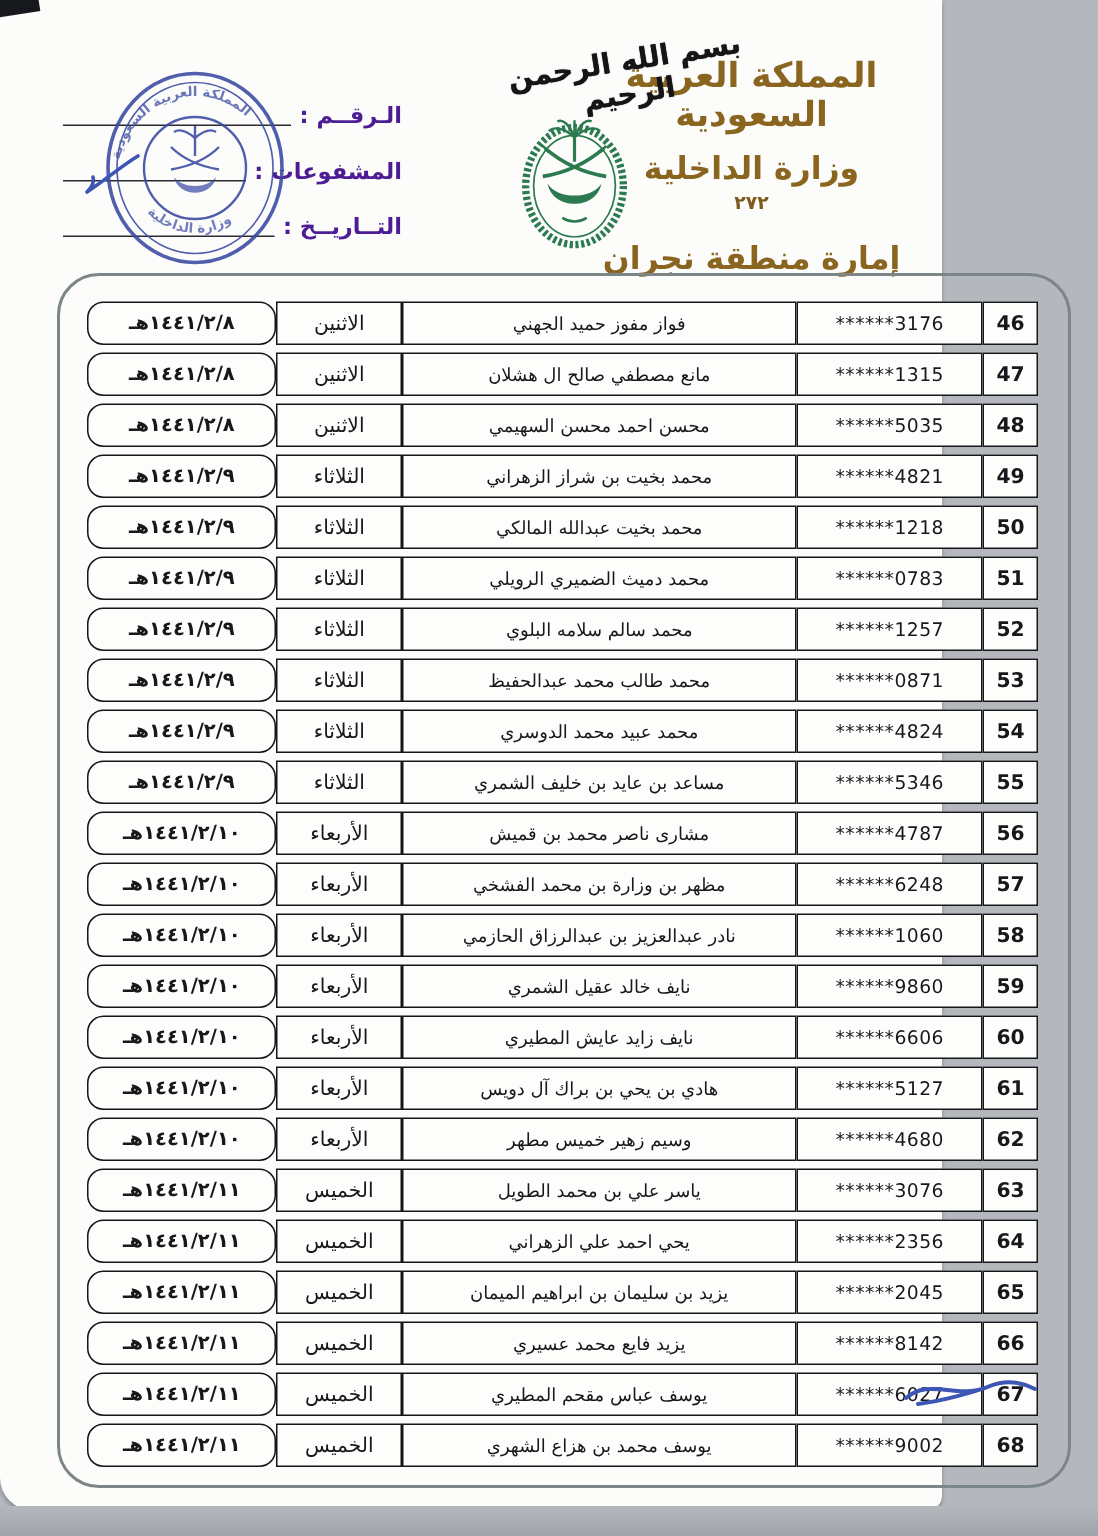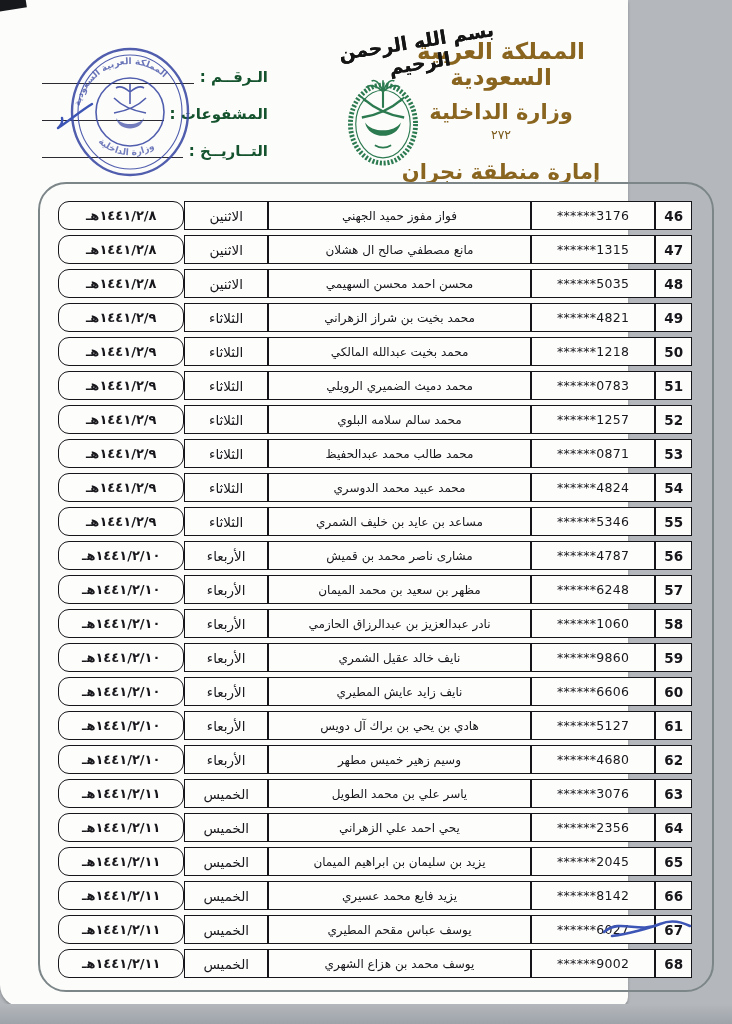--- a/index.html
+++ b/index.html
@@ -19,35 +19,35 @@
     position:absolute;left:-8px;top:-4px;width:34px;height:14px;
     background:#17181c;transform:rotate(-9deg);
   }
   
   .gold-block{
     position:absolute;right:8px;top:38px;width:238px;
     text-align:center;color:#8a6520;direction:rtl;
   }
   .gold-kingdom{font-size:23px;font-weight:bold;letter-spacing:-1px;line-height:1.15;}
   .gold-ministry{font-size:21px;font-weight:bold;margin-top:9px;letter-spacing:-.5px;}
-  .gold-code{font-size:12.5px;font-weight:normal;margin-top:3px;color:#7c5a1d;}
+  .gold-code{font-size:12.5px;font-weight:bold;margin-top:3px;color:#7c5a1d;}
   .gold-emirate{font-size:21px;font-weight:bold;margin-top:18px;letter-spacing:-.5px;}
   .basmala{
     position:absolute;left:338px;top:30px;width:160px;text-align:center;
     font-size:19px;font-weight:bold;color:#151515;
     transform:rotate(-9deg);direction:rtl;letter-spacing:-.5px;
     text-shadow:0 0 .6px #151515;
   }
   .emblem{position:absolute;left:342px;top:72px;width:82px;height:96px;}
   .fields{
     position:absolute;left:40px;top:66px;width:228px;direction:rtl;z-index:1;
   }
   .field-row{display:flex;align-items:center;margin-bottom:15px;height:22px;}
   .field-label{
-    font-size:15px;font-weight:bold;color:#14532d;white-space:nowrap;
+    font-size:15px;font-weight:bold;color:#4c1d95;white-space:nowrap;
     letter-spacing:0;
   }
   .field-line{flex:1;border-bottom:1.6px solid #2a2a30;margin-left:2px;margin-right:6px;height:12px;}
   .stamp{position:absolute;left:50px;top:42px;width:160px;height:140px;z-index:2;opacity:.88;}
   .hand-mark{position:absolute;left:48px;top:100px;width:60px;height:34px;z-index:3;}
   
   .doc-frame{
     position:absolute;left:38px;top:182px;width:672px;height:806px;
     border:2px solid #7c8689;border-radius:28px;background:transparent;
   }
@@ -228,21 +228,21 @@
         <tr>
           <td class="no">56</td>
           <td class="id">******4787</td>
           <td class="name">مشارى ناصر محمد بن قميش</td>
           <td class="day">الأربعاء</td>
           <td class="date">١٤٤١/٢/١٠هـ</td>
         </tr>
         <tr>
           <td class="no">57</td>
           <td class="id">******6248</td>
-          <td class="name">مظهر بن سعيد بن محمد الميمان</td>
+          <td class="name">مظهر بن وزارة بن محمد الفشخي</td>
           <td class="day">الأربعاء</td>
           <td class="date">١٤٤١/٢/١٠هـ</td>
         </tr>
         <tr>
           <td class="no">58</td>
           <td class="id">******1060</td>
           <td class="name">نادر عبدالعزيز بن عبدالرزاق الحازمي</td>
           <td class="day">الأربعاء</td>
           <td class="date">١٤٤١/٢/١٠هـ</td>
         </tr>

